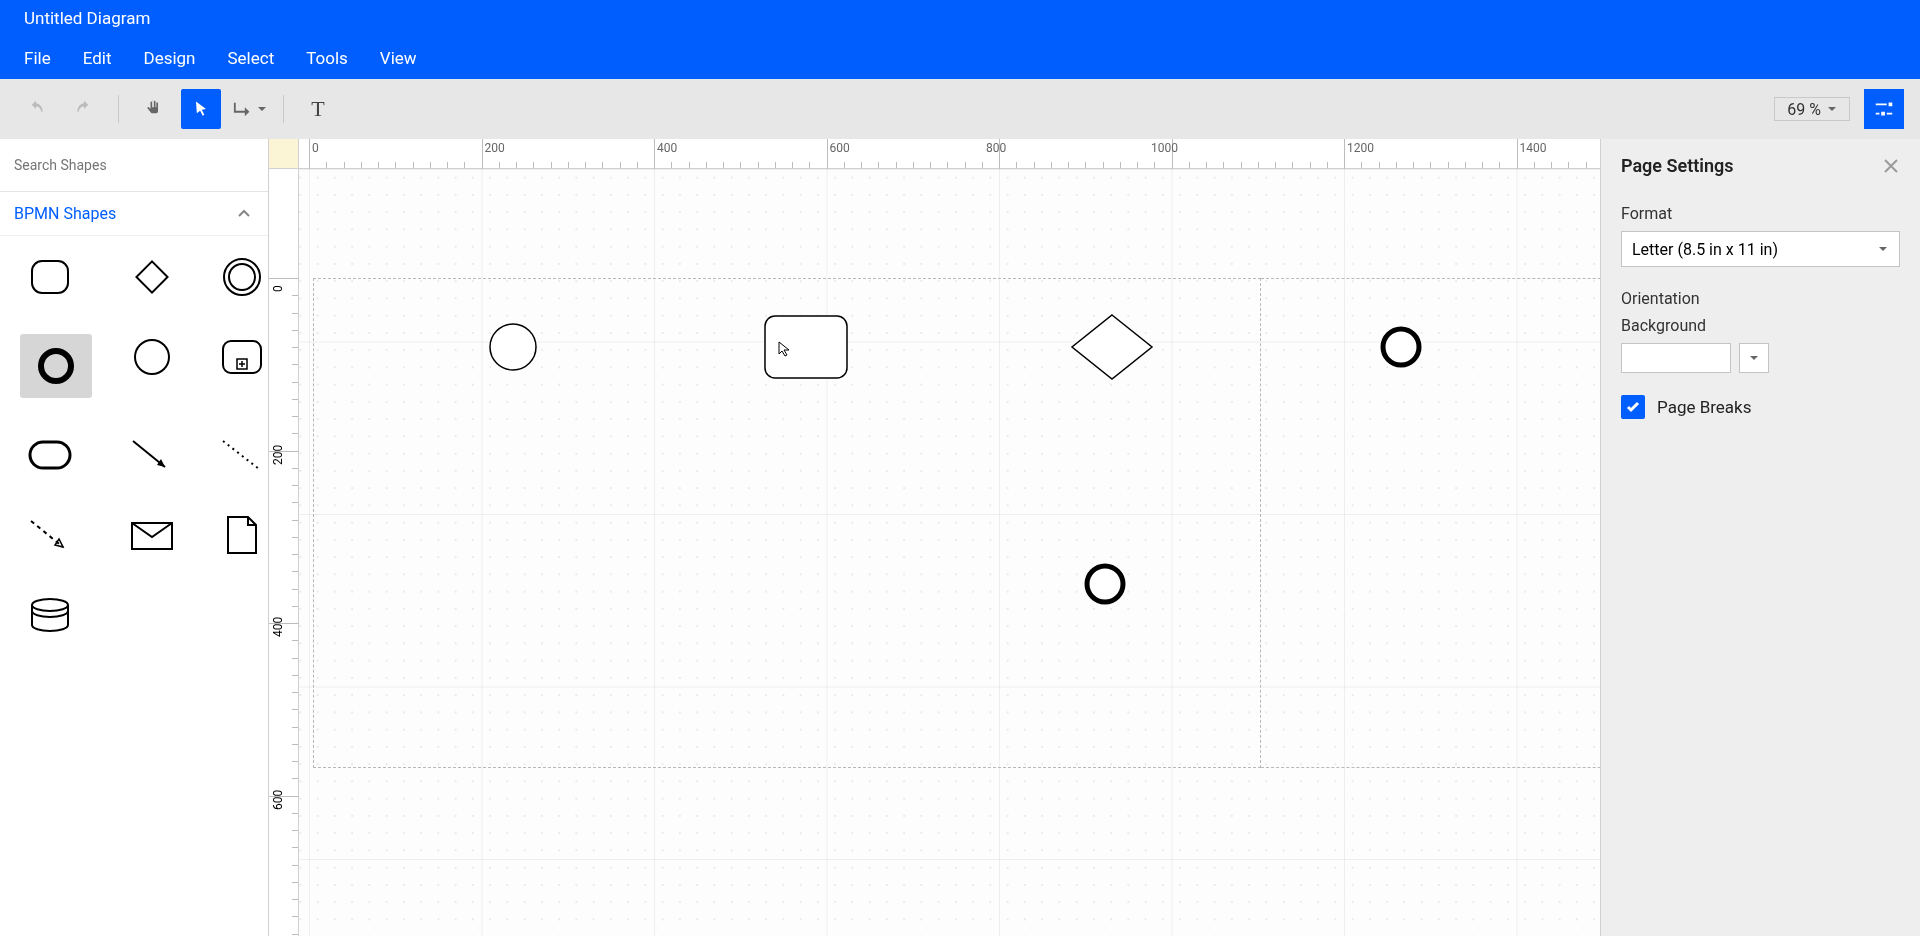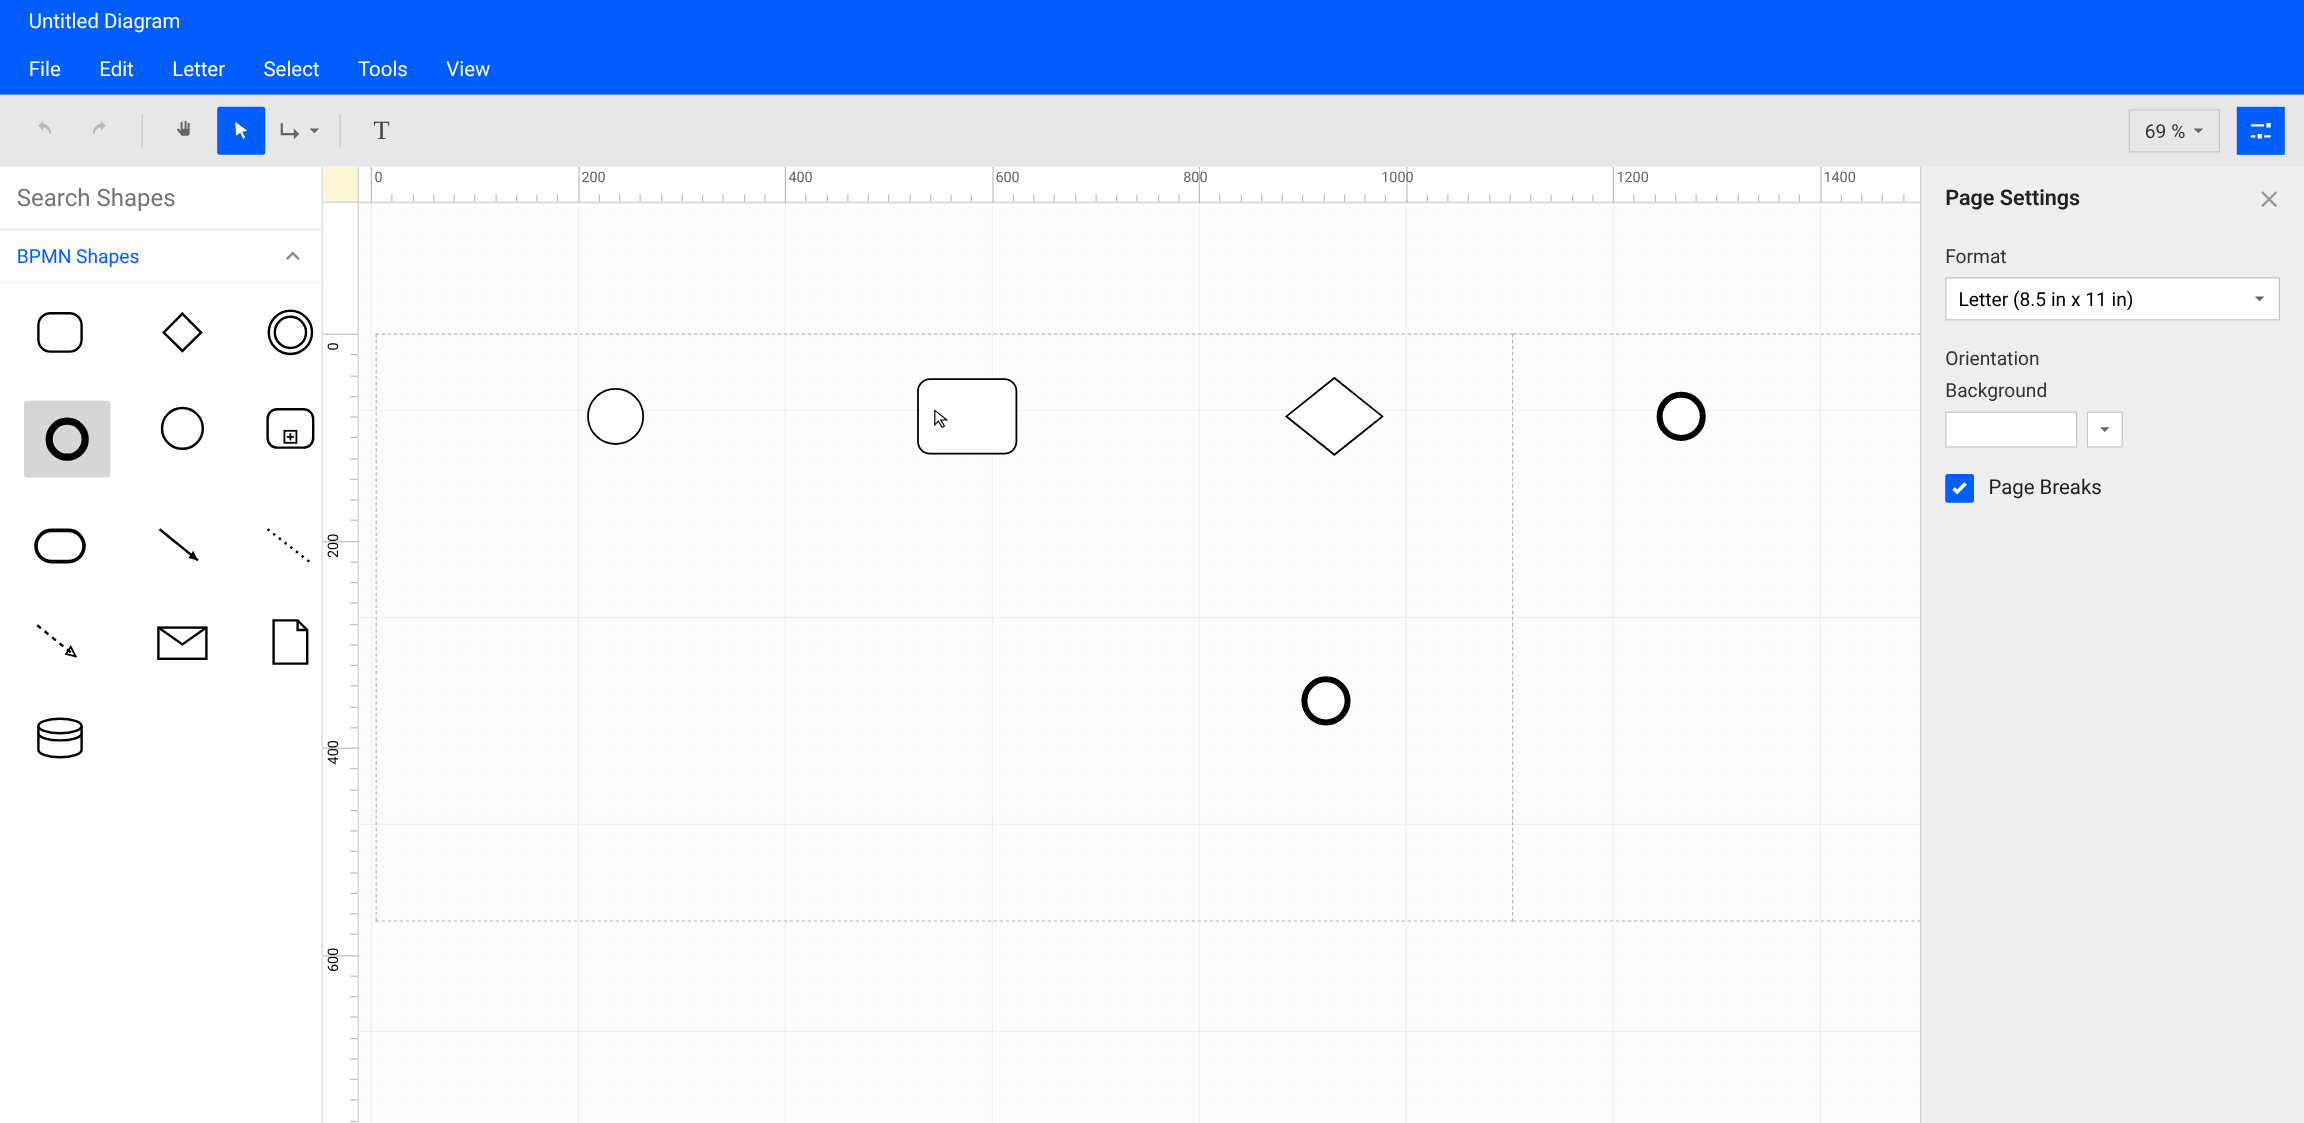--- a/index.html
+++ b/index.html
@@ -12,30 +12,30 @@
     .menu-item { cursor: pointer; }
 
     
     .toolbar { height: 60px; background: #e7e7e7; display: flex; align-items: center; padding: 0 16px; }
     .tb-left { display: flex; align-items: center; gap: 8px; }
     .tb-btn { width: 40px; height: 40px; display: flex; align-items: center; justify-content: center; border-radius: 2px; color: #666; cursor: pointer; }
     .tb-btn.active { background: #005eff; color: #fff; }
     .tb-btn.disabled { color: #bbb; cursor: default; }
     .tb-sep { width: 1px; height: 28px; background: #c9c9c9; margin: 0 6px; }
     .tb-right { margin-left: auto; display: flex; align-items: center; gap: 14px; }
-    .zoom-box { border: 1px solid #c9c9c9; background: #e7e7e7; height: 36px; padding: 0 12px; display: flex; align-items: center; gap: 6px; font-size: 16px; color: #333; }
+    .zoom-box { border: 1px solid #c9c9c9; background: #e7e7e7; height: 24px; padding: 0 12px; display: flex; align-items: center; gap: 6px; font-size: 16px; color: #333; }
     .settings-btn { width: 40px; height: 40px; background: #005eff; color: #fff; display: flex; align-items: center; justify-content: center; cursor: pointer; }
 
     
     .main { display: flex; height: calc(100% - 139px); }
 
     
     .shapes-panel { width: 269px; border-right: 1px solid #d0d0d0; background: #fff; display: flex; flex-direction: column; }
     .search-row { height: 53px; border-bottom: 1px solid #e4e4e4; display: flex; align-items: center; padding: 0 14px; }
-    .search-input { border: none; outline: none; font-size: 20px; color: #ec4899; width: 100%; }
+    .search-input { border: none; outline: none; font-size: 14px; color: #ec4899; width: 100%; }
     .category-header { height: 44px; display: flex; align-items: center; justify-content: space-between; padding: 0 16px 0 14px; color: #005eff; font-size: 16px; cursor: pointer; border-bottom: 1px solid #f0f0f0; }
     .chev { color: #888; }
     .shape-grid { padding: 18px 20px; display: grid; grid-template-columns: repeat(3, 1fr); gap: 34px 30px; }
     .shape-cell { width: 60px; height: 46px; display: flex; align-items: center; justify-content: center; cursor: grab; }
     .shape-cell.selected { background: #d6d6d6; border-radius: 3px; padding: 4px; width: 72px; height: 64px; }
 
     
     .canvas-area { flex: 1; position: relative; background: #fff; overflow: hidden; }
     .ruler-corner { position: absolute; left: 0; top: 0; width: 30px; height: 30px; background: #fbf5d6; border-right: 1px solid #d0d0d0; border-bottom: 1px solid #d0d0d0; z-index: 3; }
     .ruler-h { position: absolute; left: 30px; top: 0; right: 0; height: 30px; border-bottom: 1px solid #d0d0d0; background: #fff; z-index: 2; font-size: 12px; color: #666; }
@@ -82,21 +82,21 @@
 </head>
 <body>
 
 <div class="header">
   <div class="title-row">
     <span>Untitled Diagram</span>
   </div>
   <div class="menu-row">
     <span class="menu-item">File</span>
     <span class="menu-item">Edit</span>
-    <span class="menu-item">Letter</span>
+    <span class="menu-item">Design</span>
     <span class="menu-item">Select</span>
     <span class="menu-item">Tools</span>
     <span class="menu-item">View</span>
   </div>
 </div>
 
 <div class="toolbar">
   <div class="tb-left">
     <div class="tb-btn disabled">
       <svg width="20" height="20" viewBox="0 0 24 24">

